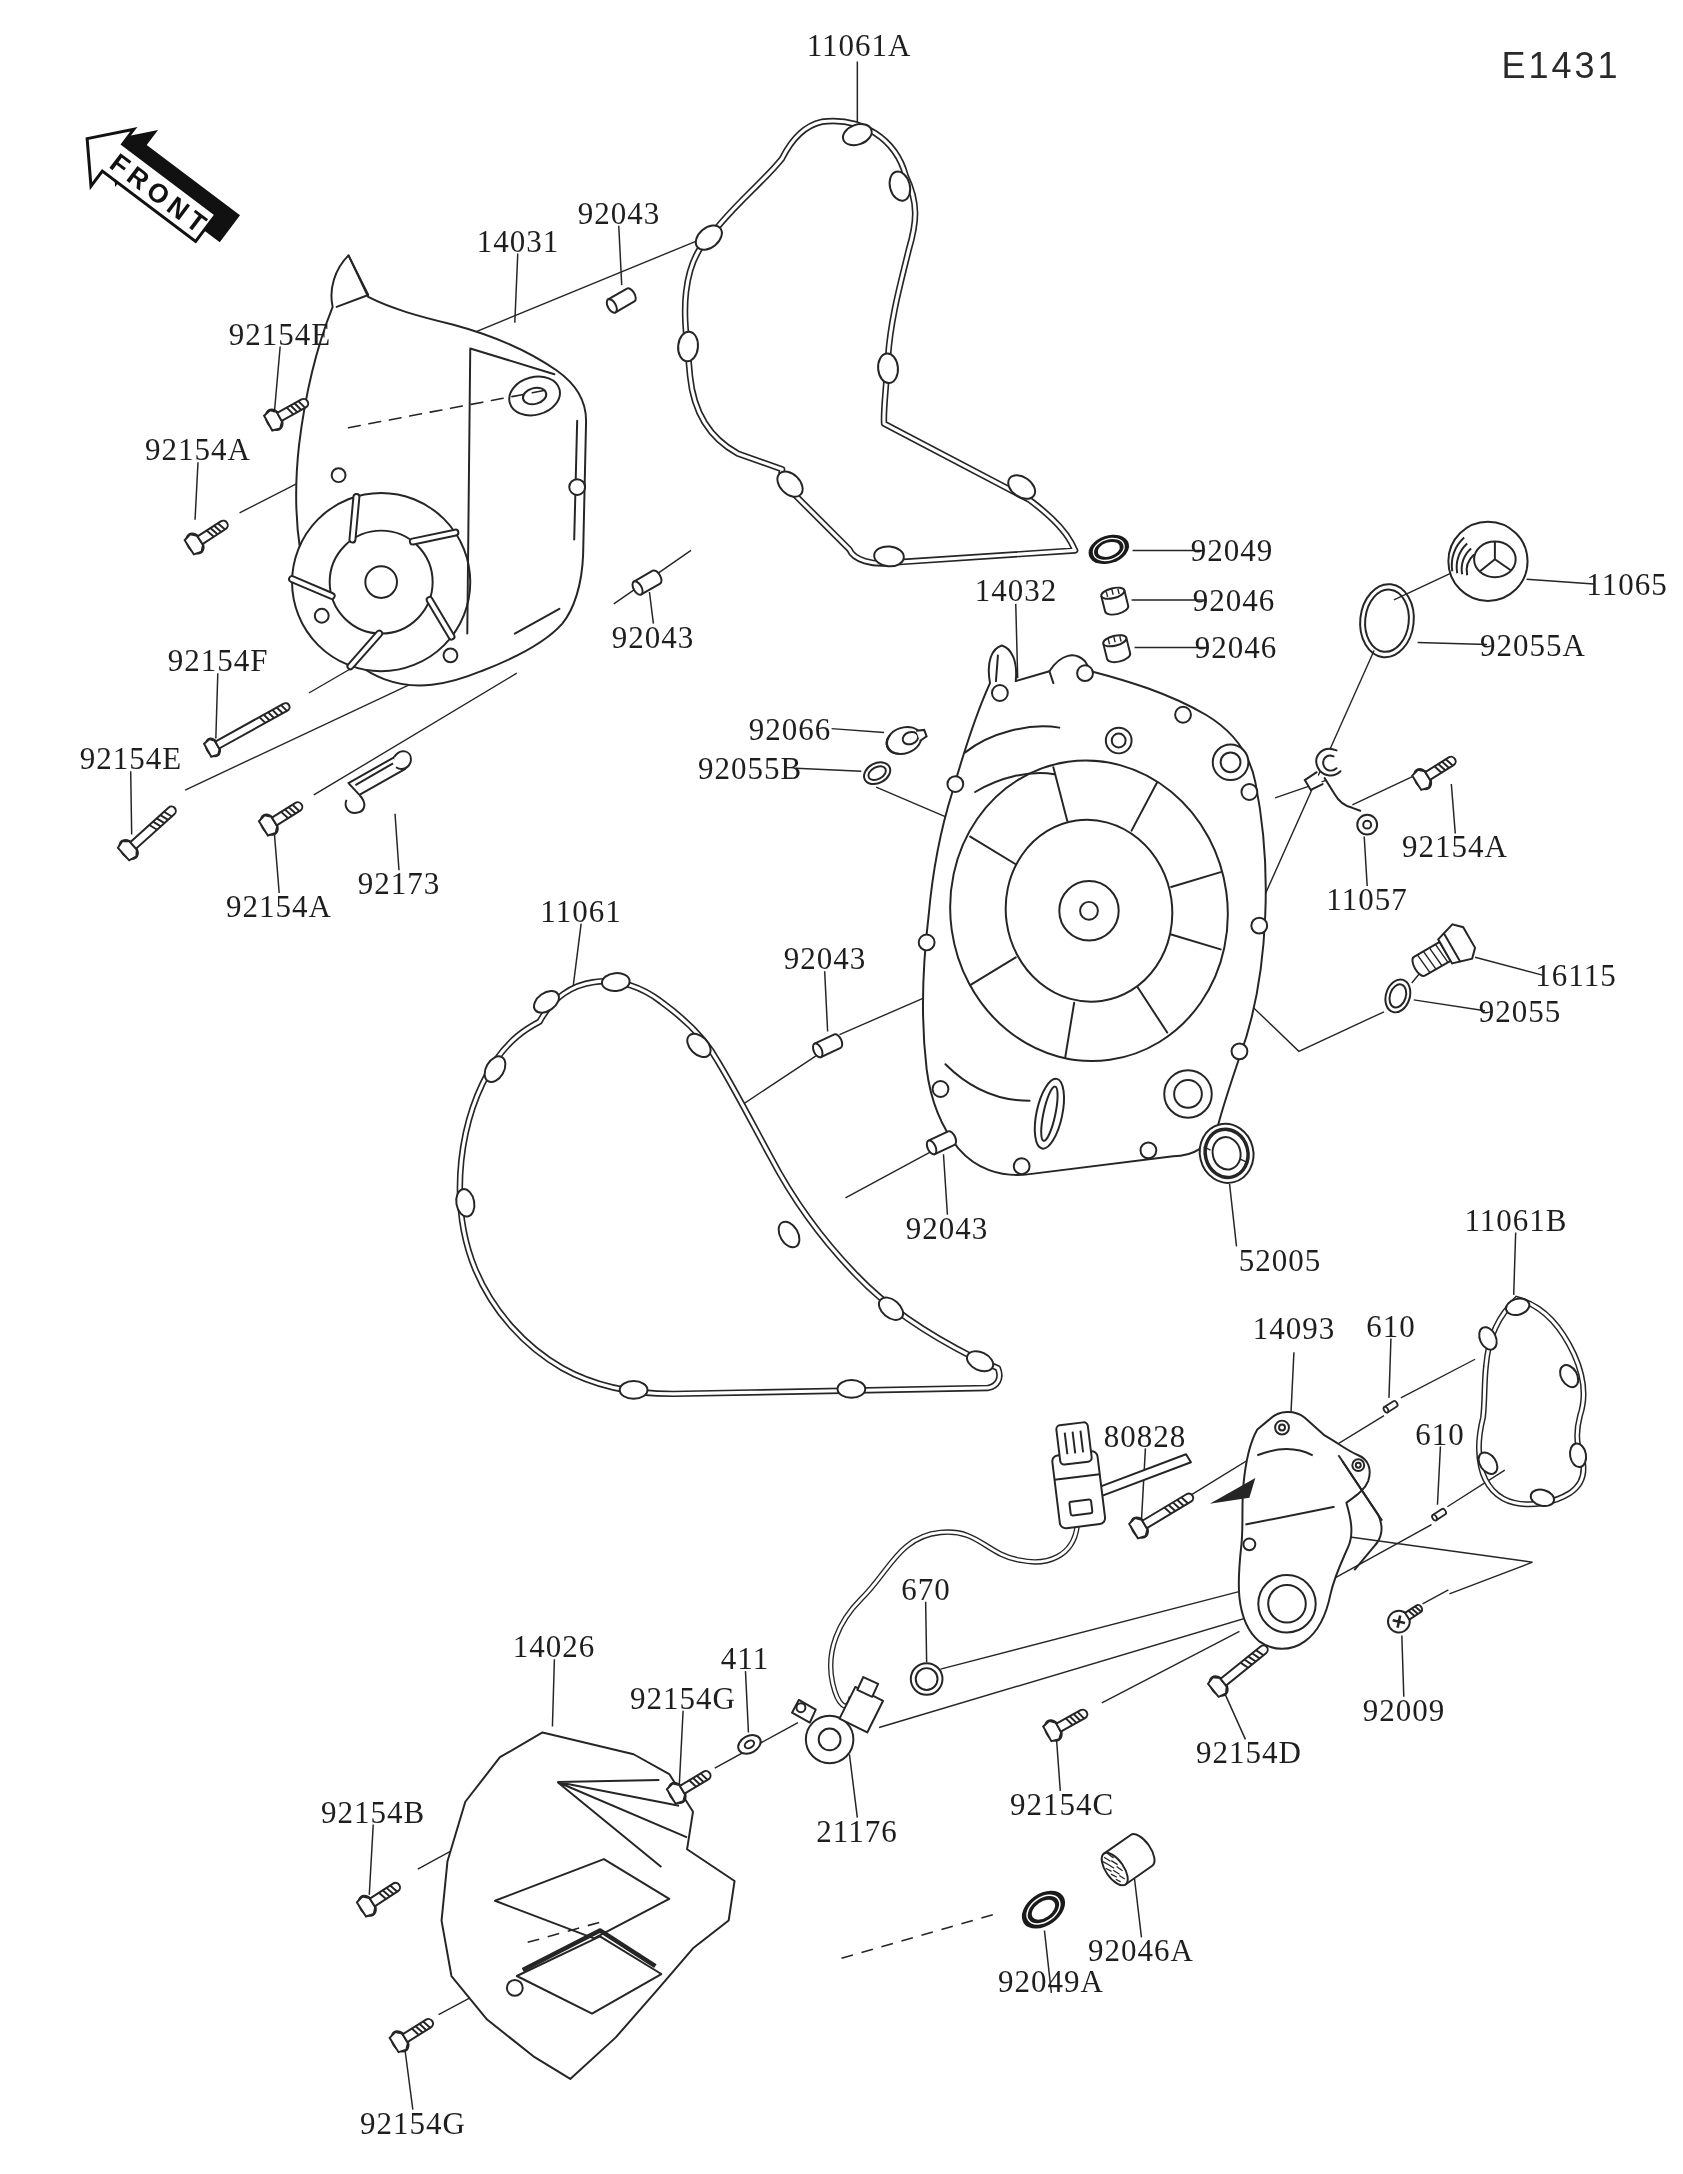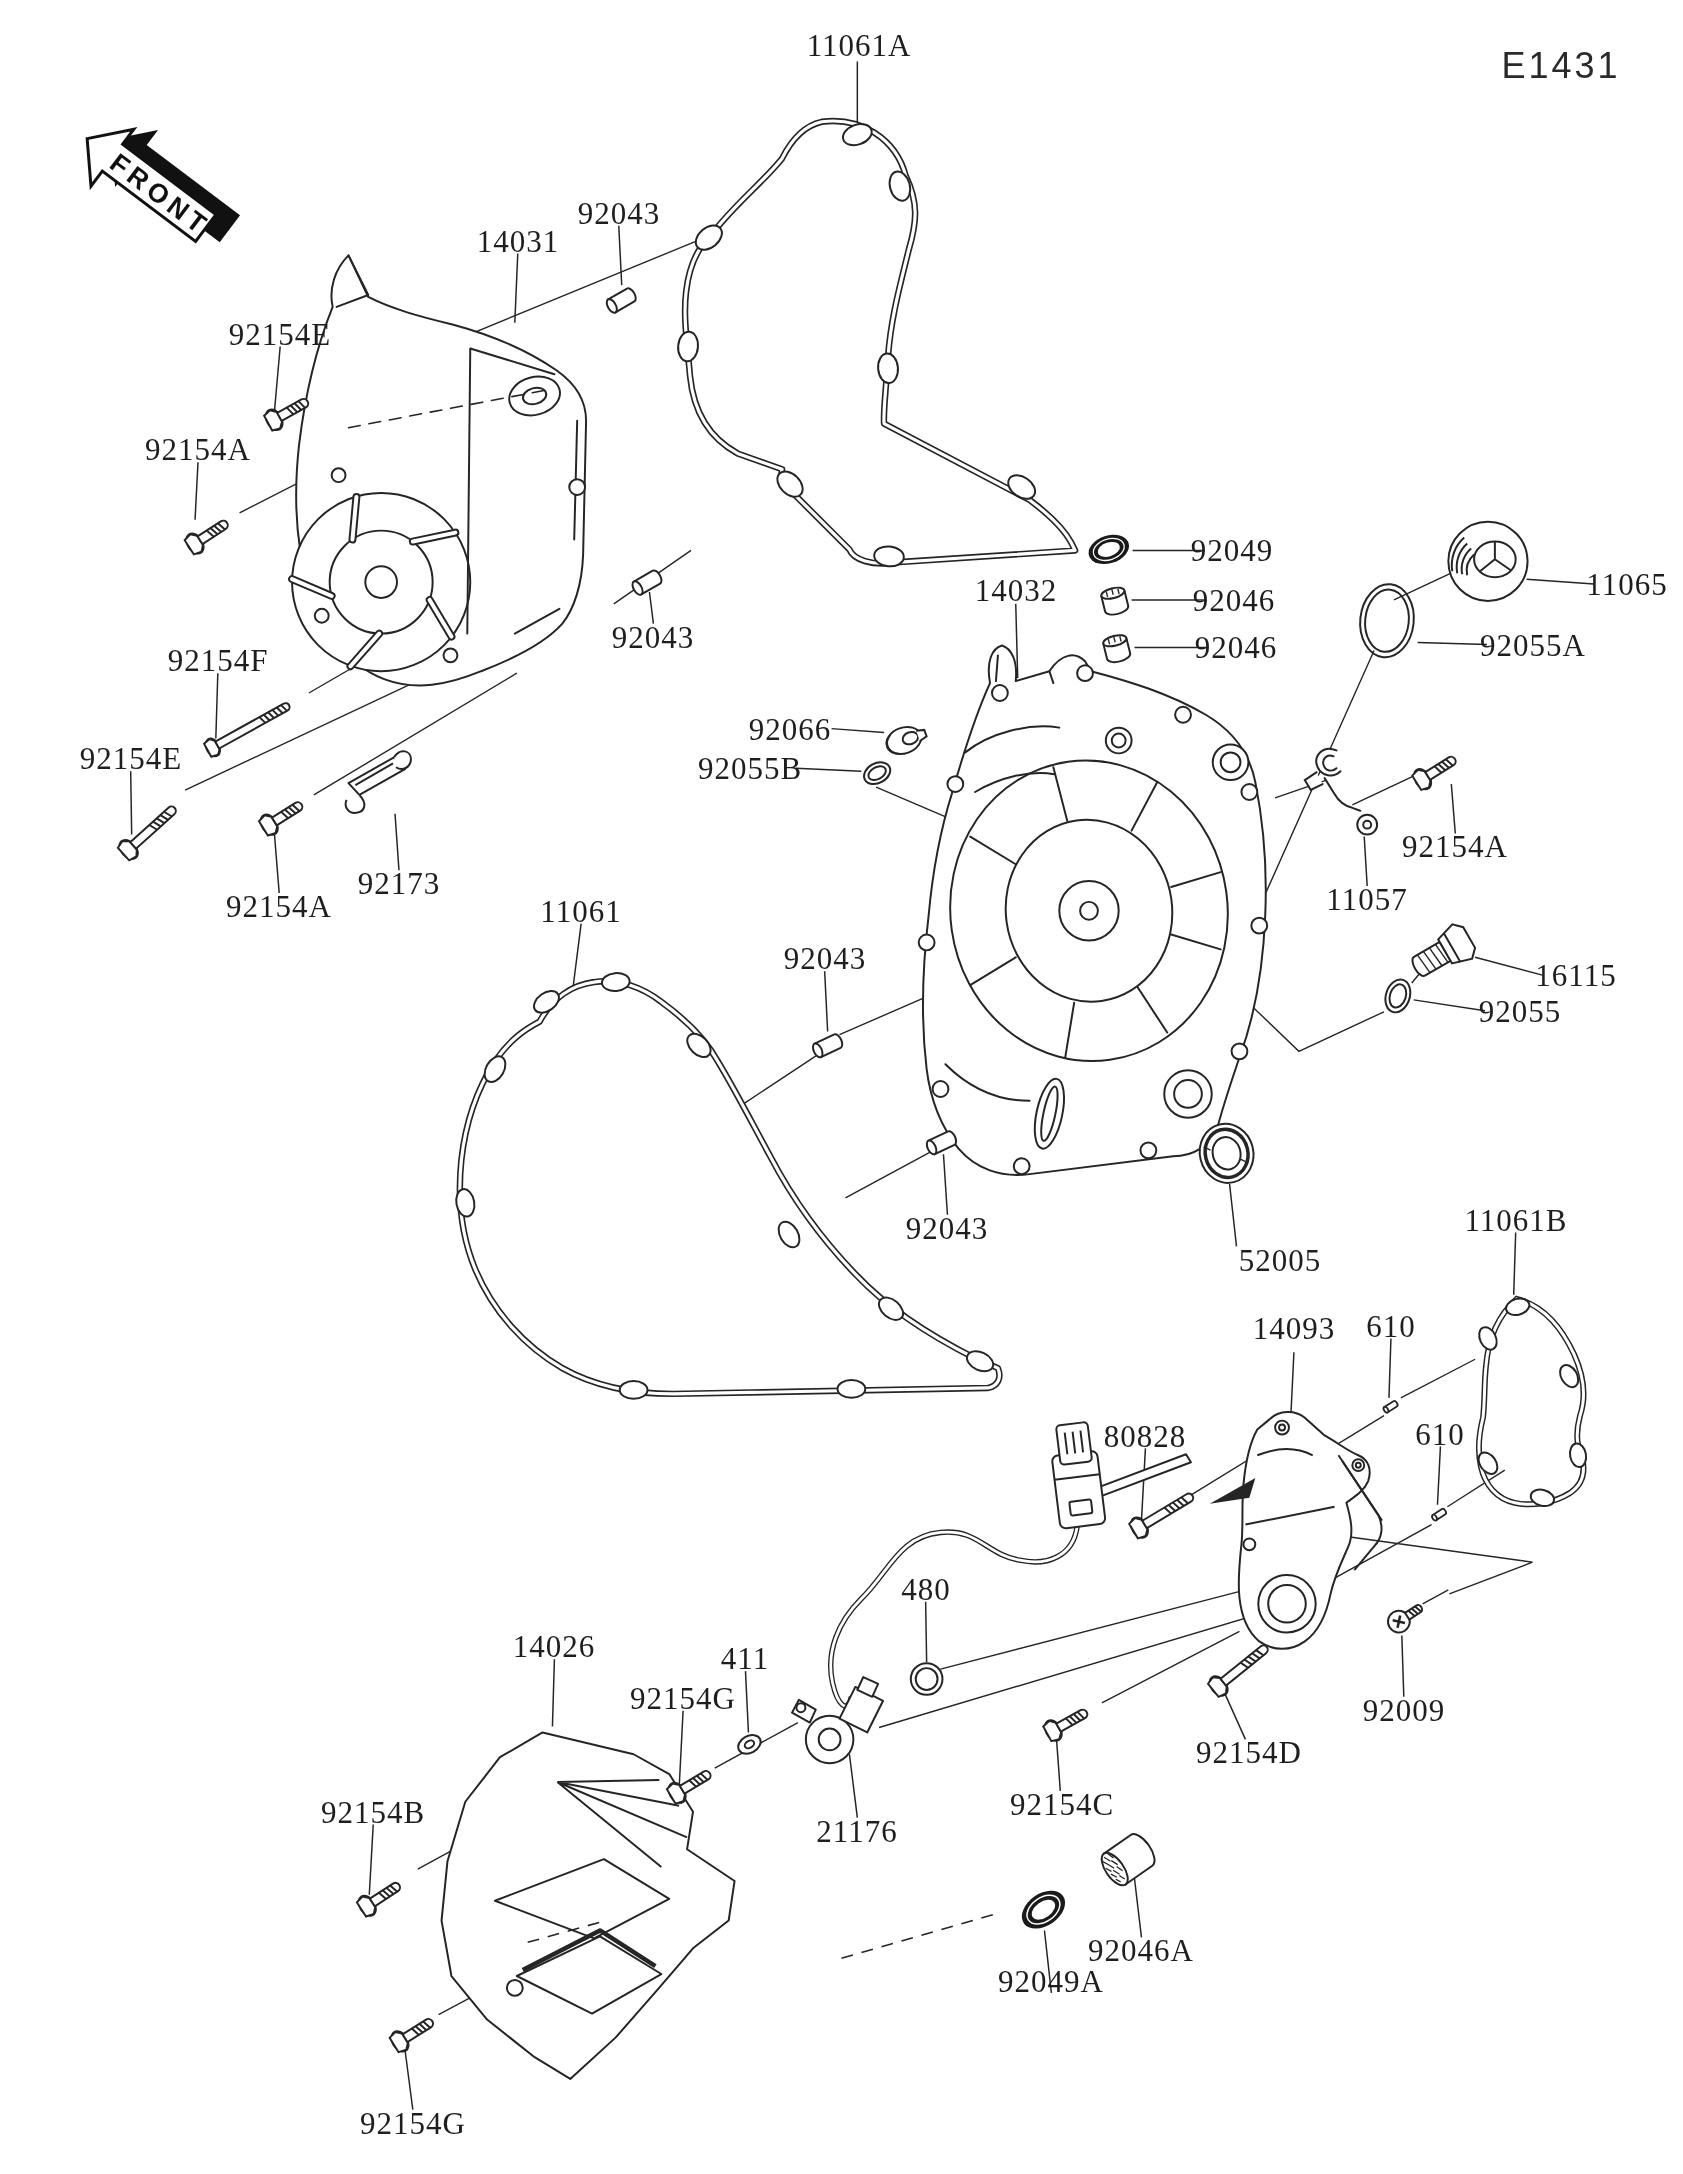--- a/index.html
+++ b/index.html
@@ -397,21 +397,21 @@
       <div class="plabel" style="left: 825px; top: 958px;">92043</div>
       <div class="plabel" style="left: 1576px; top: 975px;">16115</div>
       <div class="plabel" style="left: 1520px; top: 1011px;">92055</div>
       <div class="plabel" style="left: 947px; top: 1228px;">92043</div>
       <div class="plabel" style="left: 1516px; top: 1220px;">11061B</div>
       <div class="plabel" style="left: 1250px; top: 1260px; margin-left: 30px;">52005</div>
       <div class="plabel" style="left: 1391px; top: 1326px;">610</div>
       <div class="plabel" style="left: 1294px; top: 1304px; margin-top: 24px;">14093</div>
       <div class="plabel" style="left: 1145px; top: 1436px;">80828</div>
       <div class="plabel" style="left: 1440px; top: 1434px;">610</div>
-      <div class="plabel" style="left: 926px; top: 1589px;">480</div>
+      <div class="plabel" style="left: 926px; top: 1589px;">670</div>
       <div class="plabel" style="left: 554px; top: 1646px;">14026</div>
       <div class="plabel" style="left: 745px; top: 1658px;">411</div>
       <div class="plabel" style="left: 683px; top: 1698px;">92154G</div>
       <div class="plabel" style="left: 1404px; top: 1710px;">92009</div>
       <div class="plabel" style="left: 1249px; top: 1752px;">92154D</div>
       <div class="plabel" style="left: 1062px; top: 1804px;">92154C</div>
       <div class="plabel" style="left: 373px; top: 1812px;">92154B</div>
       <div class="plabel" style="left: 857px; top: 1831px;">21176</div>
       <div class="plabel" style="left: 1141px; top: 1950px;">92046A</div>
       <div class="plabel" style="left: 1051px; top: 1981px;">92049A</div>

